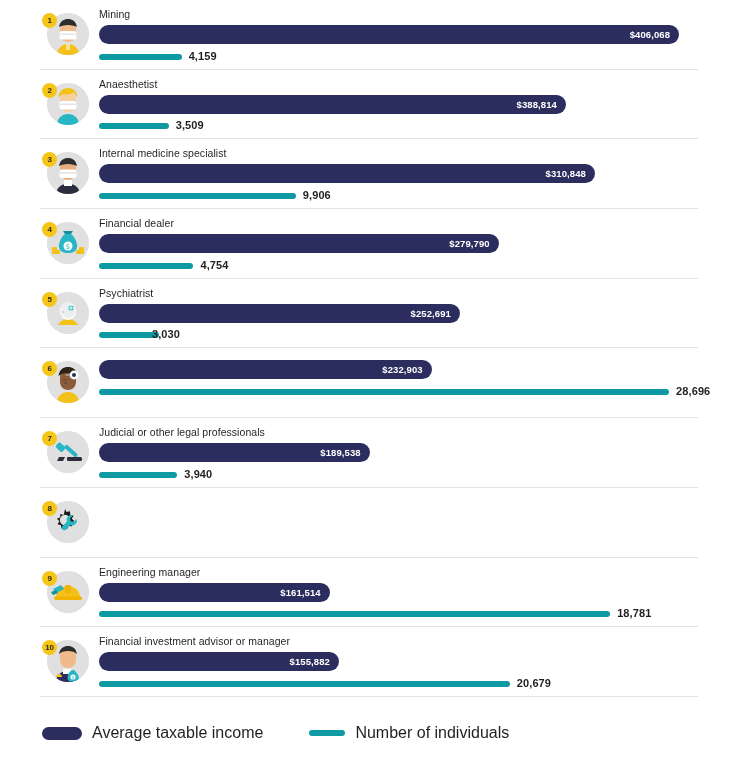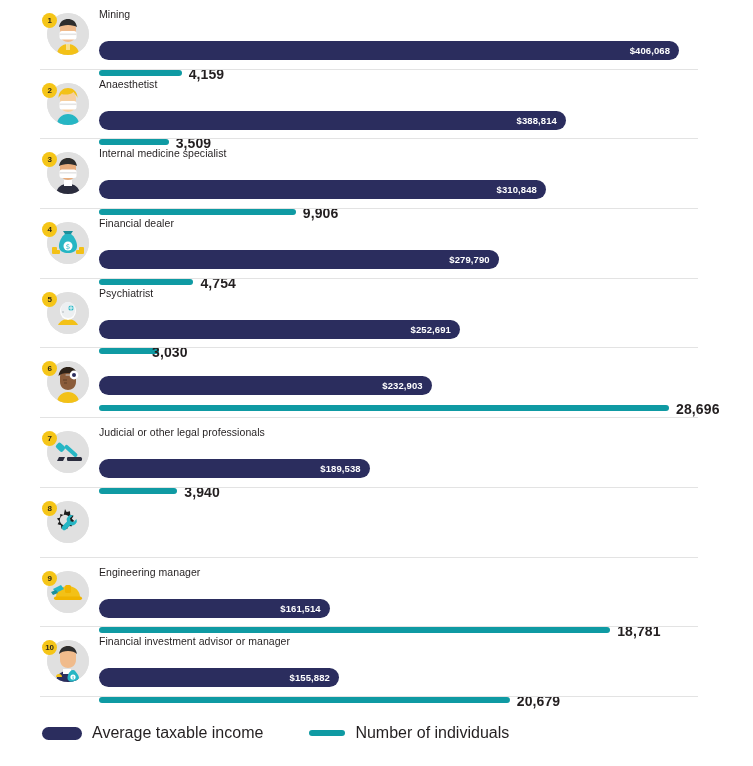--- a/index.html
+++ b/index.html
@@ -81,21 +81,21 @@
   }
   .occ-label {
     font-size: 10.5px;
     color: #231f20;
     line-height: 13px;
     white-space: nowrap;
     letter-spacing: 0.05px;
   }
   .bars {
     position: relative;
-    margin-top: 20px;
+    margin-top: 4px;
     height: 44px;
   }
   .bar-income {
     position: absolute;
     left: 0;
     top: 0;
     height: 19px;
     background: #2b2d5e;
     border-radius: 9.5px;
     box-sizing: border-box;
@@ -122,21 +122,21 @@
     position: absolute;
     left: 0;
     top: 3px;
     height: 6px;
     background: #0f9aa3;
     border-radius: 3px;
   }
   .bar-count-label {
     position: absolute;
     top: -1px;
-    font-size: 14px;
+    font-size: 11px;
     font-weight: bold;
     color: #231f20;
     white-space: nowrap;
     letter-spacing: 0.1px;
   }
   .legend {
     position: absolute;
     left: 42px;
     bottom: 24px;
     display: flex;
@@ -241,21 +241,21 @@
               <path d="M12 14c1-6 5-8 9-8s8 2 9 8c-2-1-5-2-9-2s-7 1-9 2z" fill="#2d2d2d"></path>
               <rect x="12.5" y="17.5" width="17" height="8.5" rx="2.5" fill="#ffffff"></rect>
               <rect x="12.5" y="20" width="17" height="1.6" fill="#e4e4e4"></rect>
             </svg>
           </div>
           <div class="rank-badge">3</div>
         </div>
         <div class="row-body">
           <div class="occ-label">Internal medicine specialist</div>
           <div class="bars">
-            <div class="bar-income" style="width:447px">
+            <div class="bar-income" style="width:496px">
               <span class="bar-income-label">$310,848</span>
             </div>
             <div class="bar-count-wrap">
               <div class="bar-count" style="width:196.79919999999998px"></div>
               <span class="bar-count-label" style="left:203.79919999999998px">9,906</span>
             </div>
           </div>
         </div>
         <div class="row-sep"></div>
       </div>

